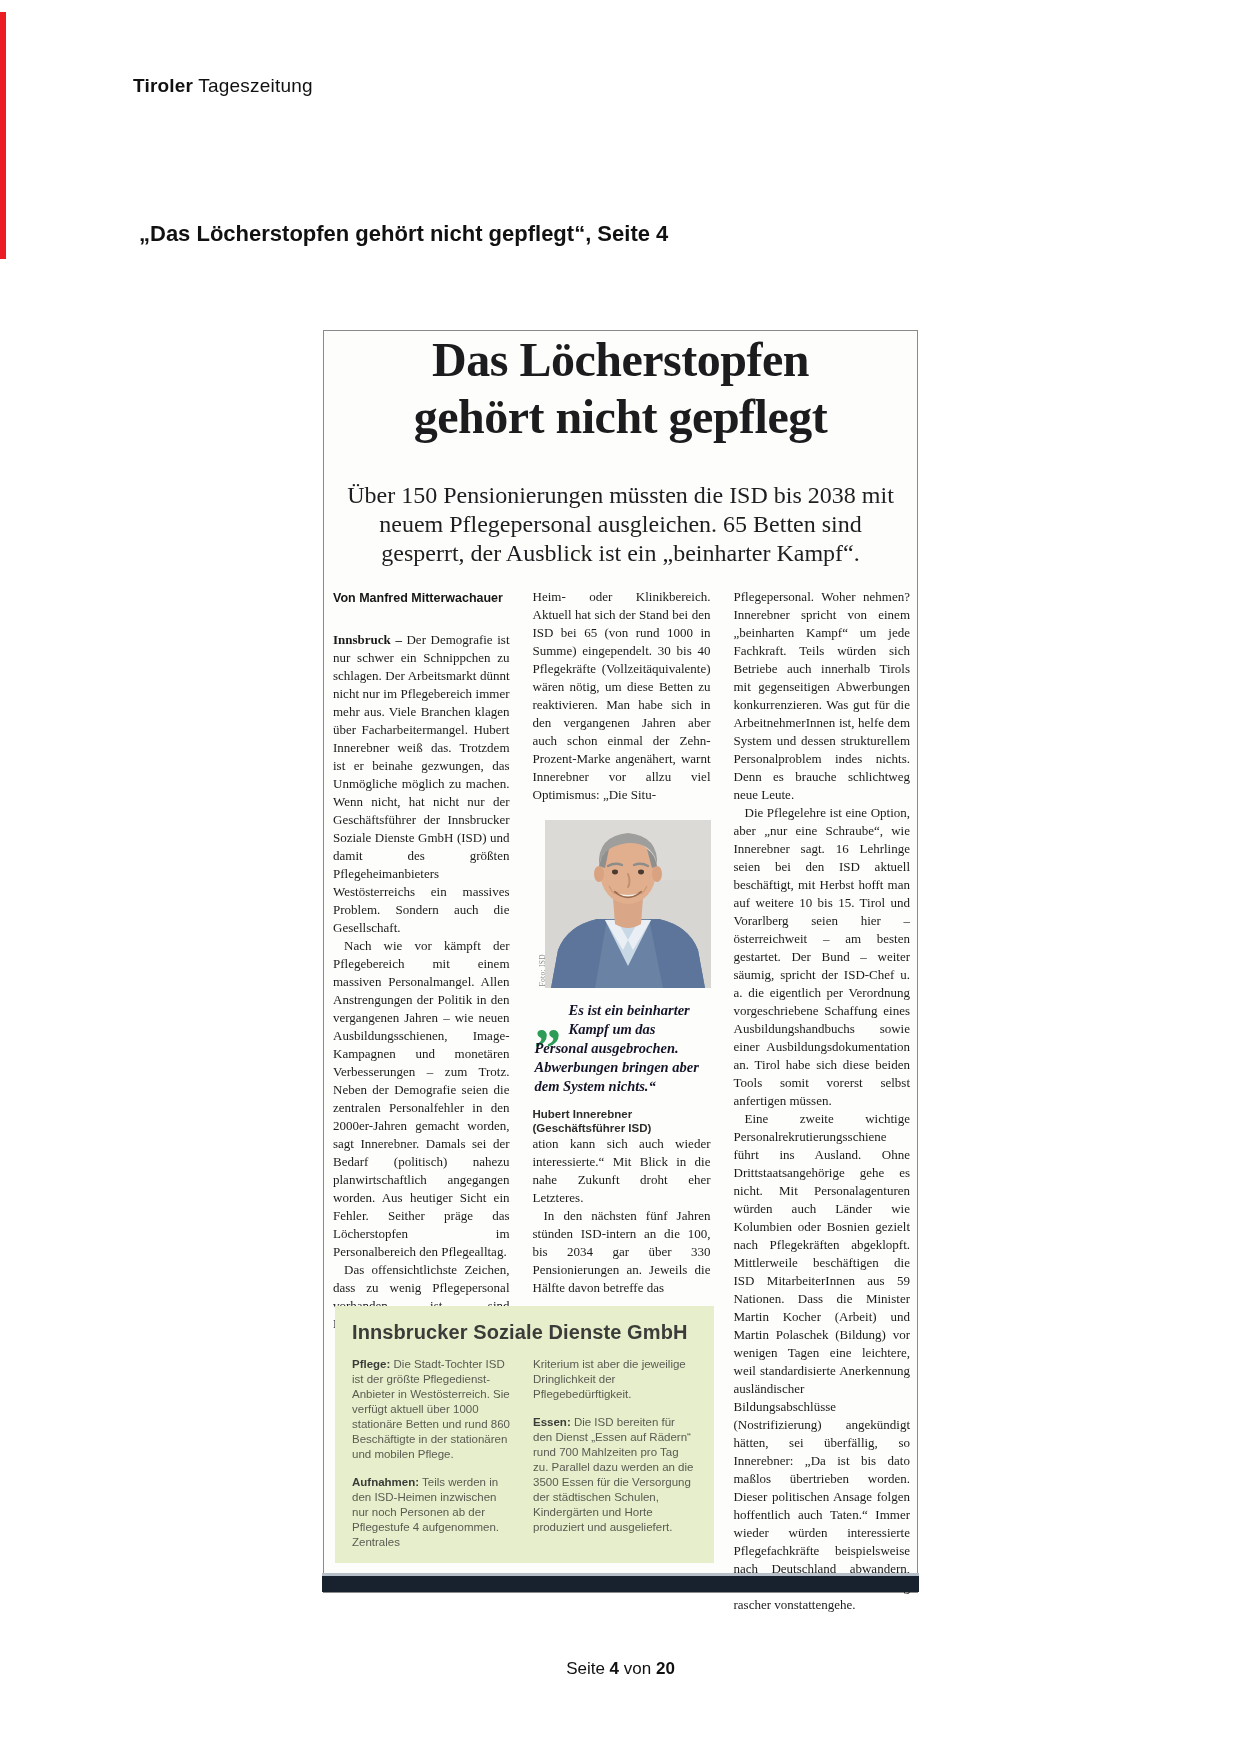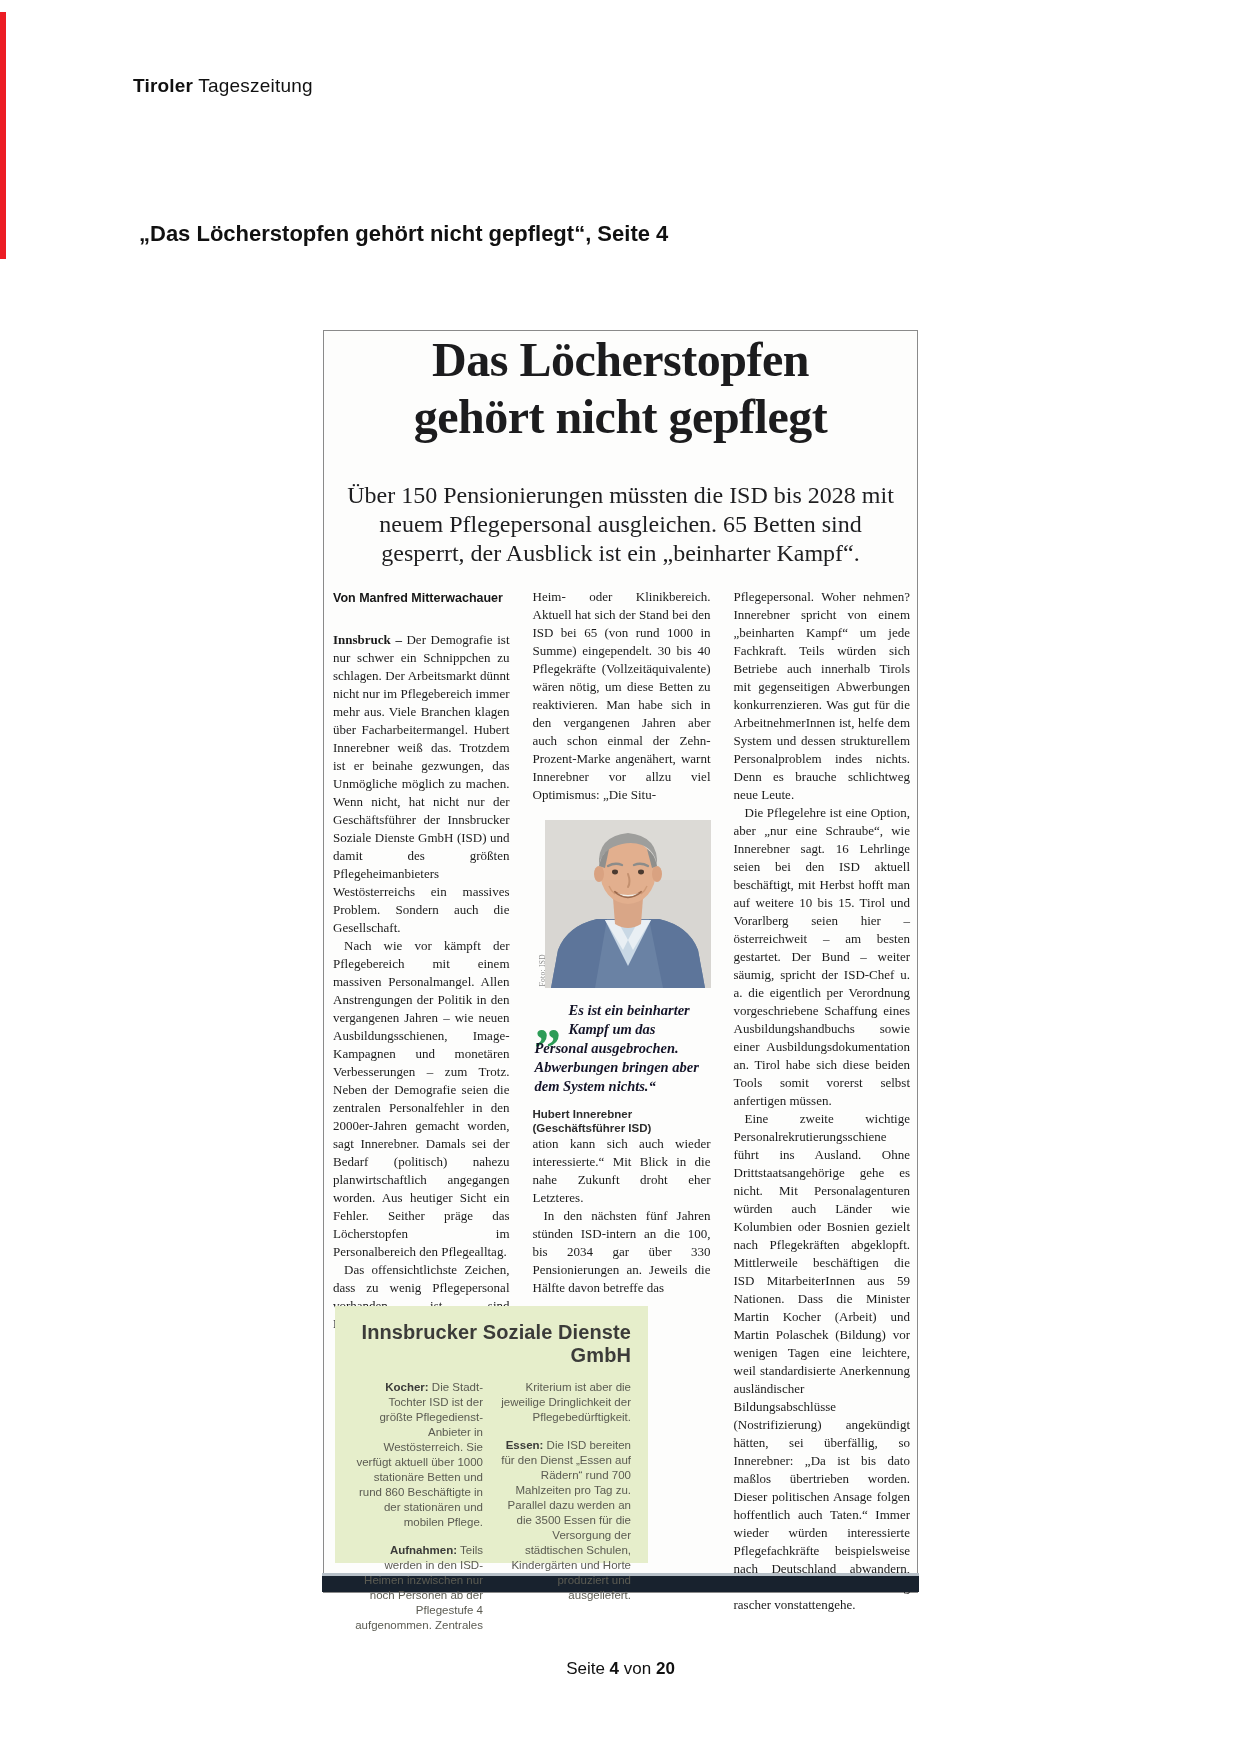--- a/index.html
+++ b/index.html
@@ -45,22 +45,22 @@
   .quote{margin:13px 0 0 2px;text-align:left;}
   .qmark{float:left;font-family:"Liberation Serif", serif;font-weight:700;font-size:54px;line-height:34px;
         color:#2d9c57;margin:2px 7px 0 0;}
   .qtext{font-family:"Liberation Serif", serif;font-style:italic;font-weight:700;font-size:14.5px;
         line-height:19px;color:#141428;}
   .qcap{margin-top:11px;font-family:"Liberation Sans", sans-serif;font-weight:700;font-size:11.5px;
         line-height:14px;color:#2c2c2c;text-align:left;}
   .after-quote{margin-top:16px;}
 
   
-  .infobox{position:absolute;left:11px;top:975px;width:313px;height:257px;background:#e6eecb;
-        box-sizing:border-box;padding:15px 17px;z-index:2;text-align:right;}
+  .infobox{position:absolute;left:11px;top:975px;width:379px;height:257px;background:#e6eecb;
+        box-sizing:border-box;padding:15px 17px;z-index:2;}
   .infobox h2{margin:0 0 13px 0;font-size:20px;font-weight:700;color:#3b3b39;letter-spacing:.1px;}
   .ib-cols{display:flex;gap:17px;}
   .ib-col{flex:1;font-size:11.5px;line-height:15px;color:#5b5b52;font-weight:500;}
   .ib-col p{margin:0;}
   .ib-col p + p{margin-top:13px;}
   .ib-lead{font-weight:700;color:#3b3b39;}
 
   
   .footer{position:absolute;left:0;top:1647px;width:100%;text-align:center;font-size:17px;color:#111;}
   .footer b{font-weight:700;}
@@ -76,21 +76,21 @@
 
   <div class="ref-headline">„Das Löcherstopfen gehört nicht gepflegt“, Seite 4</div>
 
   <div class="clip">
 
     <div class="art-title">
       <span>Das Löcherstopfen</span><br>
       <span>gehört nicht gepflegt</span>
     </div>
 
-    <div class="art-subtitle">Über 150 Pensionierungen müssten die ISD bis 2028 mit neuem Pflegepersonal ausgleichen. 65 Betten sind gesperrt, der Ausblick ist ein „beinharter Kampf“.</div>
+    <div class="art-subtitle">Über 150 Pensionierungen müssten die ISD bis 2038 mit neuem Pflegepersonal ausgleichen. 65 Betten sind gesperrt, der Ausblick ist ein „beinharter Kampf“.</div>
 
     <div class="cols">
 
       <div class="col">
         <div class="byline">Von Manfred Mitterwachauer</div>
         <p><span class="lead-bold">Innsbruck –</span><span> Der Demografie ist nur schwer ein Schnippchen zu schlagen. Der Arbeitsmarkt dünnt nicht nur im Pflegebereich immer mehr aus. Viele Branchen klagen über Facharbeitermangel. Hubert Innerebner weiß das. Trotzdem ist er beinahe gezwungen, das Unmögliche möglich zu machen. Wenn nicht, hat nicht nur der Geschäftsführer der Innsbrucker Soziale Dienste GmbH (ISD) und damit des größten Pflegeheimanbieters Westösterreichs ein massives Problem. Sondern auch die Gesellschaft.</span></p>
         <p class="ind">Nach wie vor kämpft der Pflegebereich mit einem massiven Personalmangel. Allen Anstrengungen der Politik in den vergangenen Jahren – wie neuen Ausbildungsschienen, Image-Kampagnen und monetären Verbesserungen – zum Trotz. Neben der Demografie seien die zentralen Personalfehler in den 2000er-Jahren gemacht worden, sagt Innerebner. Damals sei der Bedarf (politisch) nahezu planwirtschaftlich angegangen worden. Aus heutiger Sicht ein Fehler. Seither präge das Löcherstopfen im Personalbereich den Pflegealltag.</p>
         <p class="ind">Das offensichtlichste Zeichen, dass zu wenig Pflegepersonal vorhanden ist, sind Bettensperren. Egal, ob im</p>
       </div>
 
@@ -154,21 +154,21 @@
         <p class="ind">Die Pflegelehre ist eine Option, aber „nur eine Schraube“, wie Innerebner sagt. 16 Lehrlinge seien bei den ISD aktuell beschäftigt, mit Herbst hofft man auf weitere 10 bis 15. Tirol und Vorarlberg seien hier – österreichweit – am besten gestartet. Der Bund – weiter säumig, spricht der ISD-Chef u. a. die eigentlich per Verordnung vorgeschriebene Schaffung eines Ausbildungshandbuchs sowie einer Ausbildungsdokumentation an. Tirol habe sich diese beiden Tools somit vorerst selbst anfertigen müssen.</p>
         <p class="ind">Eine zweite wichtige Personalrekrutierungsschiene führt ins Ausland. Ohne Drittstaatsangehörige gehe es nicht. Mit Personalagenturen würden auch Länder wie Kolumbien oder Bosnien gezielt nach Pflegekräften abgeklopft. Mittlerweile beschäftigen die ISD MitarbeiterInnen aus 59 Nationen. Dass die Minister Martin Kocher (Arbeit) und Martin Polaschek (Bildung) vor wenigen Tagen eine leichtere, weil standardisierte Anerkennung ausländischer Bildungsabschlüsse (Nostrifizierung) angekündigt hätten, sei überfällig, so Innerebner: „Da ist bis dato maßlos übertrieben worden. Dieser politischen Ansage folgen hoffentlich auch Taten.“ Immer wieder würden interessierte Pflegefachkräfte beispielsweise nach Deutschland abwandern, weil dort die Berufsanerkennung rascher vonstattengehe.</p>
       </div>
 
     </div>
 
     <div class="infobox">
       <h2>Innsbrucker Soziale Dienste GmbH</h2>
       <div class="ib-cols">
         <div class="ib-col">
-          <p><span class="ib-lead">Kocher:</span><span> Die Stadt-Tochter ISD ist der größte Pflegedienst-Anbieter in Westösterreich. Sie verfügt aktuell über 1000 stationäre Betten und rund 860 Beschäftigte in der stationären und mobilen Pflege.</span></p>
+          <p><span class="ib-lead">Pflege:</span><span> Die Stadt-Tochter ISD ist der größte Pflegedienst-Anbieter in Westösterreich. Sie verfügt aktuell über 1000 stationäre Betten und rund 860 Beschäftigte in der stationären und mobilen Pflege.</span></p>
           <p><span class="ib-lead">Aufnahmen:</span><span> Teils werden in den ISD-Heimen inzwischen nur noch Personen ab der Pflegestufe 4 aufgenommen. Zentrales</span></p>
         </div>
         <div class="ib-col">
           <p><span class="ib-lead"></span><span>Kriterium ist aber die jeweilige Dringlichkeit der Pflegebedürftigkeit.</span></p>
           <p><span class="ib-lead">Essen:</span><span> Die ISD bereiten für den Dienst „Essen auf Rädern“ rund 700 Mahlzeiten pro Tag zu. Parallel dazu werden an die 3500 Essen für die Versorgung der städtischen Schulen, Kindergärten und Horte produziert und ausgeliefert.</span></p>
         </div>
       </div>
     </div>
 
     <div class="clip-bottom"></div>

